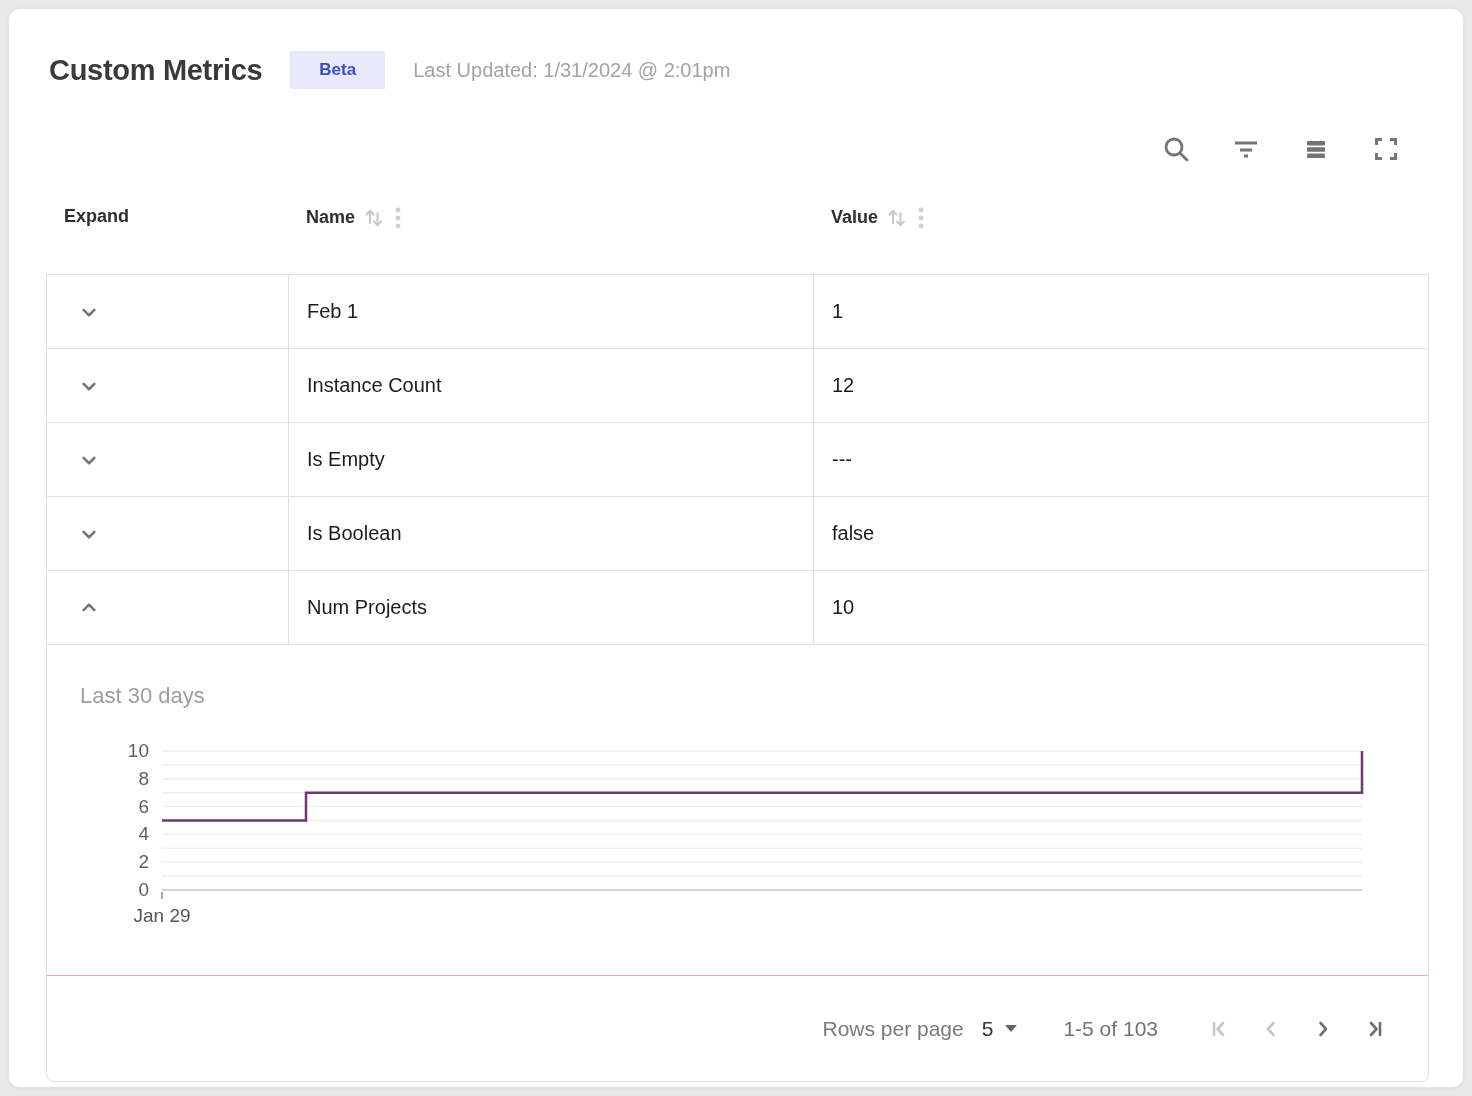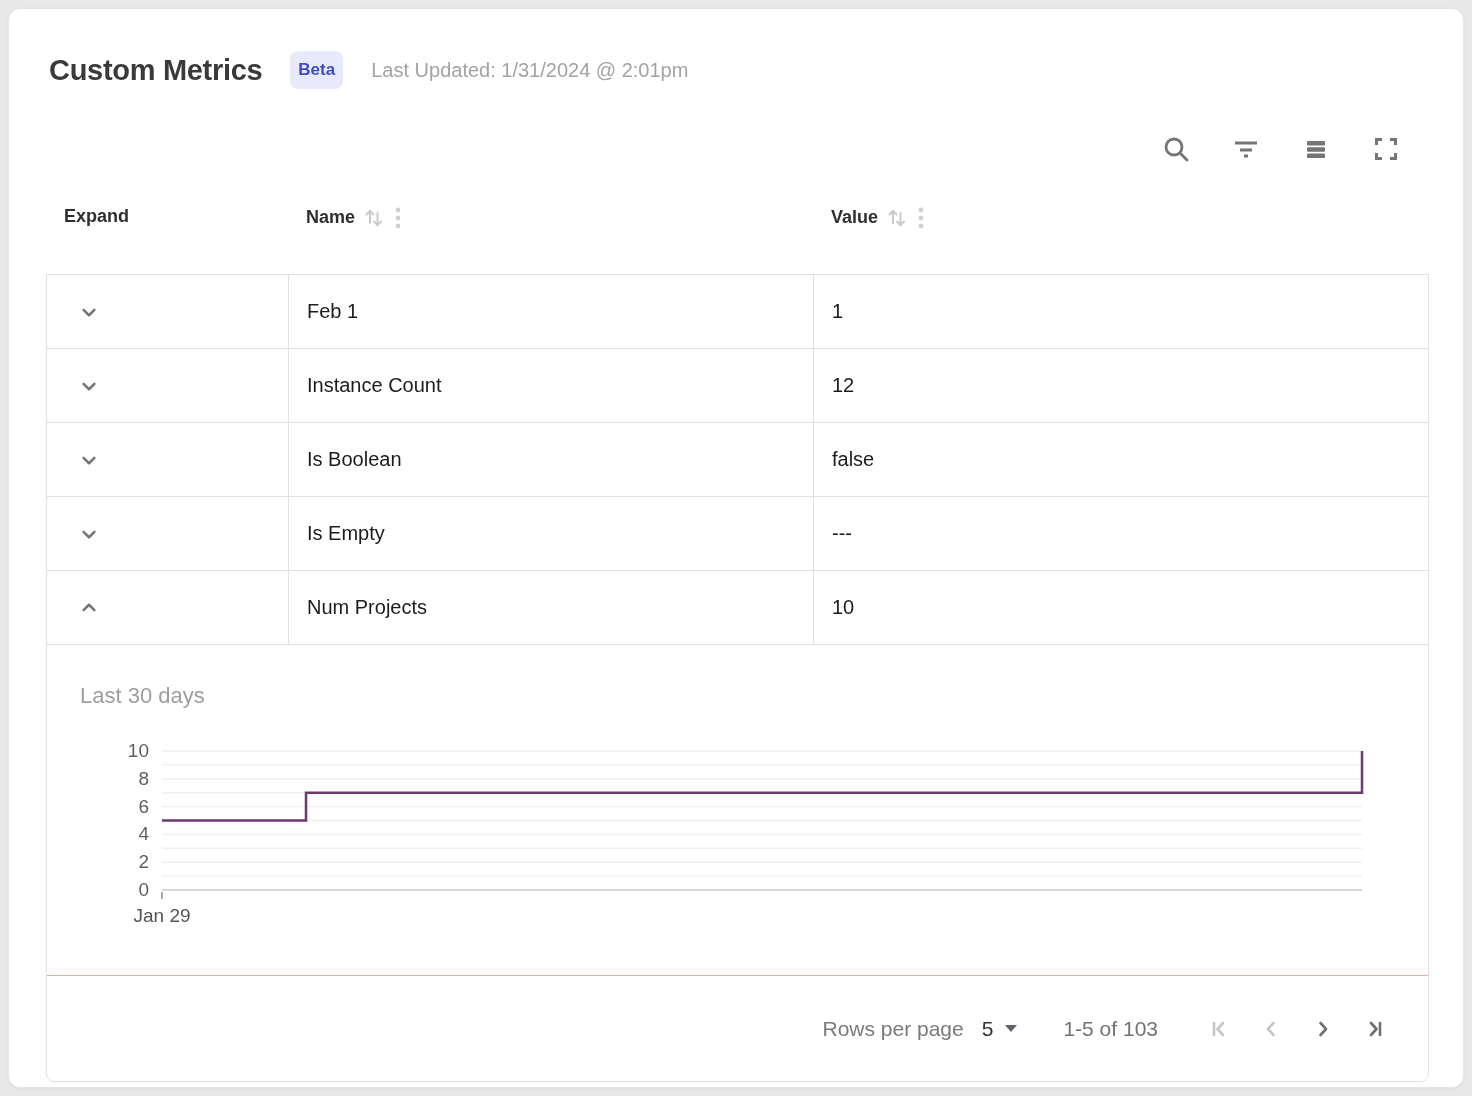--- a/index.html
+++ b/index.html
@@ -2,21 +2,21 @@
 <html><head>
 <meta charset="utf-8">
 <style>
   * { margin:0; padding:0; box-sizing:border-box; }
   html,body { width:1472px; height:1096px; background:#e8e8e8; font-family:"Liberation Sans","DejaVu Sans",sans-serif; overflow:hidden; }
   .card { position:absolute; left:8px; top:8px; width:1456px; height:1080px; background:#ffffff; border:1px solid #e4e4e4; border-radius:12px; box-shadow:0 1px 4px rgba(0,0,0,.05); }
 
   
   .title-row { position:absolute; left:40px; top:42px; display:flex; align-items:center; gap:28px; }
   .page-title { font-size:29px; font-weight:700; color:#3a3a3a; letter-spacing:-.3px; }
-  .beta-badge { background:#e8eafc; color:#3d4cc3; font-size:17px; font-weight:700; padding:9px 8px; border-radius:8px; }
+  .beta-badge { background:#e8eafc; color:#3d4cc3; font-size:17px; font-weight:700; padding:9px 29px; border-radius:0; }
   .last-updated { color:#a3a3a3; font-size:20px; }
 
   
   .toolbar { position:absolute; top:125px; right:62px; display:flex; gap:40px; }
   .tool-btn { width:30px; height:30px; border:none; background:none; padding:0; cursor:pointer; color:#757575; }
   .tool-btn svg { display:block; }
 
   
   .grid { position:absolute; left:37px; right:34px; top:197px; }
   .cols-header { display:flex; height:68px; align-items:flex-start; }
@@ -166,34 +166,34 @@
         </div>
 
         <div class="row">
           <div class="cell c0">
             <button class="chev-btn">
               <svg width="26" height="26" viewBox="0 0 24 24" fill="none" stroke="currentColor" stroke-width="2.3" stroke-linecap="round" stroke-linejoin="round">
                   <polyline points="7,10 12,15 17,10"></polyline>
                 </svg>
             </button>
           </div>
+          <div class="cell c1">Is Empty</div>
+          <div class="cell c2">---</div>
+        </div>
+
+        <div class="row">
+          <div class="cell c0">
+            <button class="chev-btn">
+              <svg width="26" height="26" viewBox="0 0 24 24" fill="none" stroke="currentColor" stroke-width="2.3" stroke-linecap="round" stroke-linejoin="round">
+                  <polyline points="7,10 12,15 17,10"></polyline>
+                </svg>
+            </button>
+          </div>
           <div class="cell c1">Is Boolean</div>
           <div class="cell c2">false</div>
-        </div>
-
-        <div class="row">
-          <div class="cell c0">
-            <button class="chev-btn">
-              <svg width="26" height="26" viewBox="0 0 24 24" fill="none" stroke="currentColor" stroke-width="2.3" stroke-linecap="round" stroke-linejoin="round">
-                  <polyline points="7,10 12,15 17,10"></polyline>
-                </svg>
-            </button>
-          </div>
-          <div class="cell c1">Is Empty</div>
-          <div class="cell c2">---</div>
         </div>
 
         <div class="row">
           <div class="cell c0">
             <button class="chev-btn up">
               <svg width="26" height="26" viewBox="0 0 24 24" fill="none" stroke="currentColor" stroke-width="2.3" stroke-linecap="round" stroke-linejoin="round">
                   <polyline points="7,10 12,15 17,10"></polyline>
                 </svg>
             </button>
           </div>

